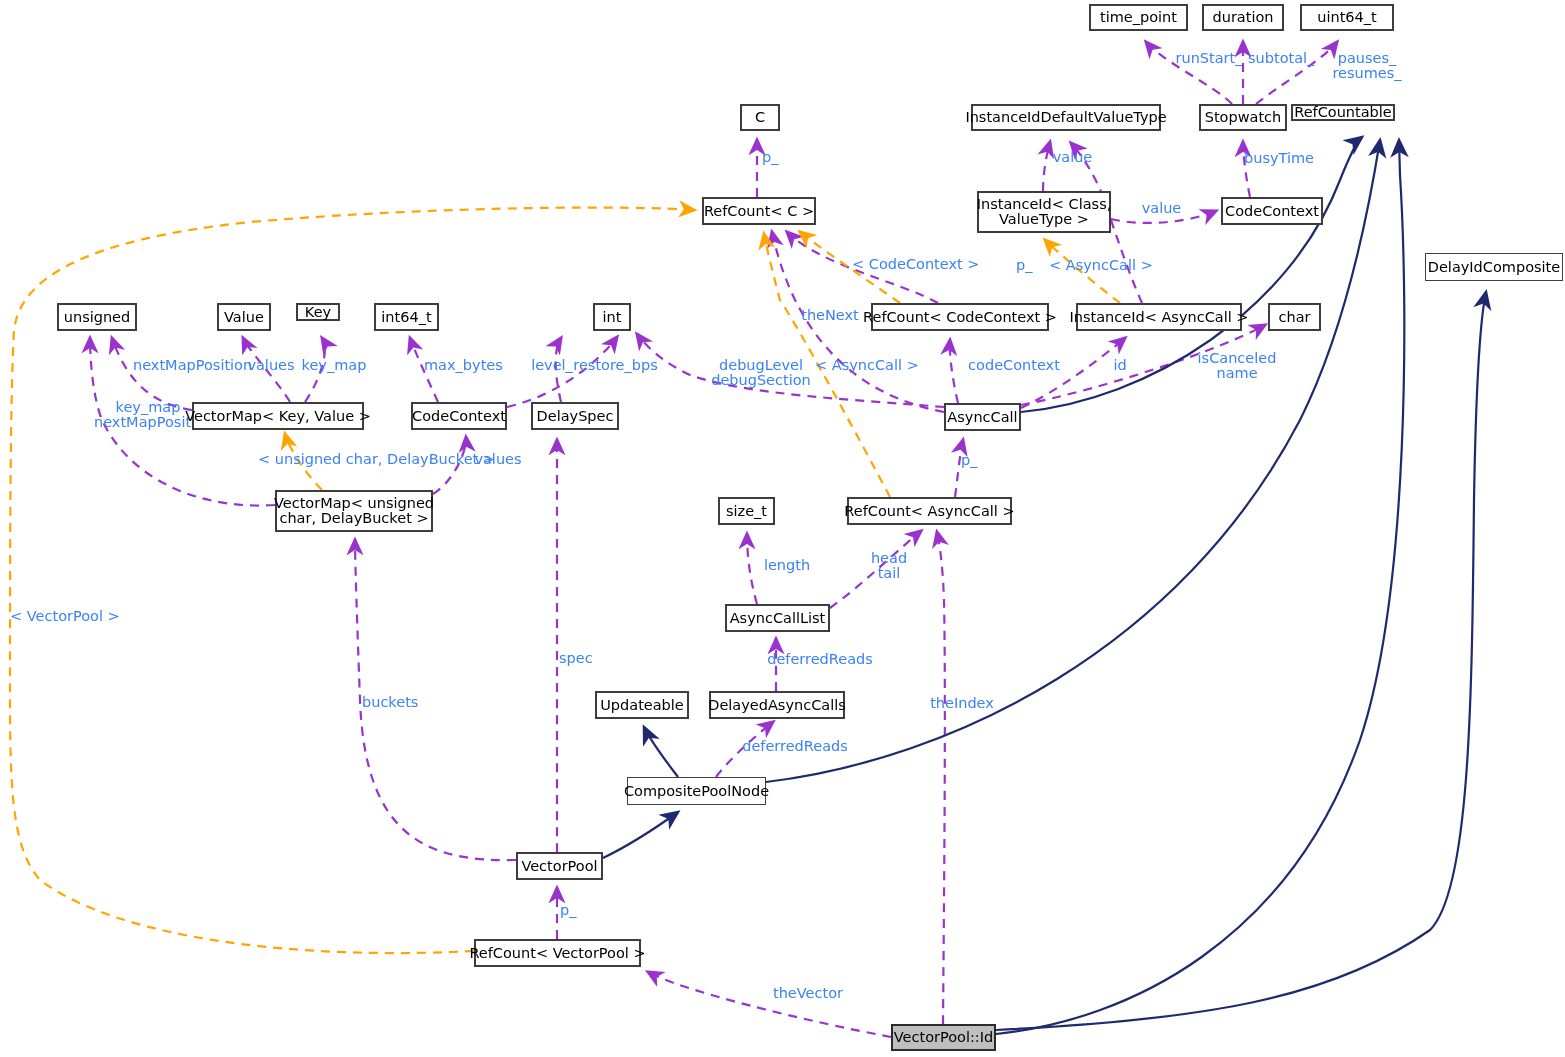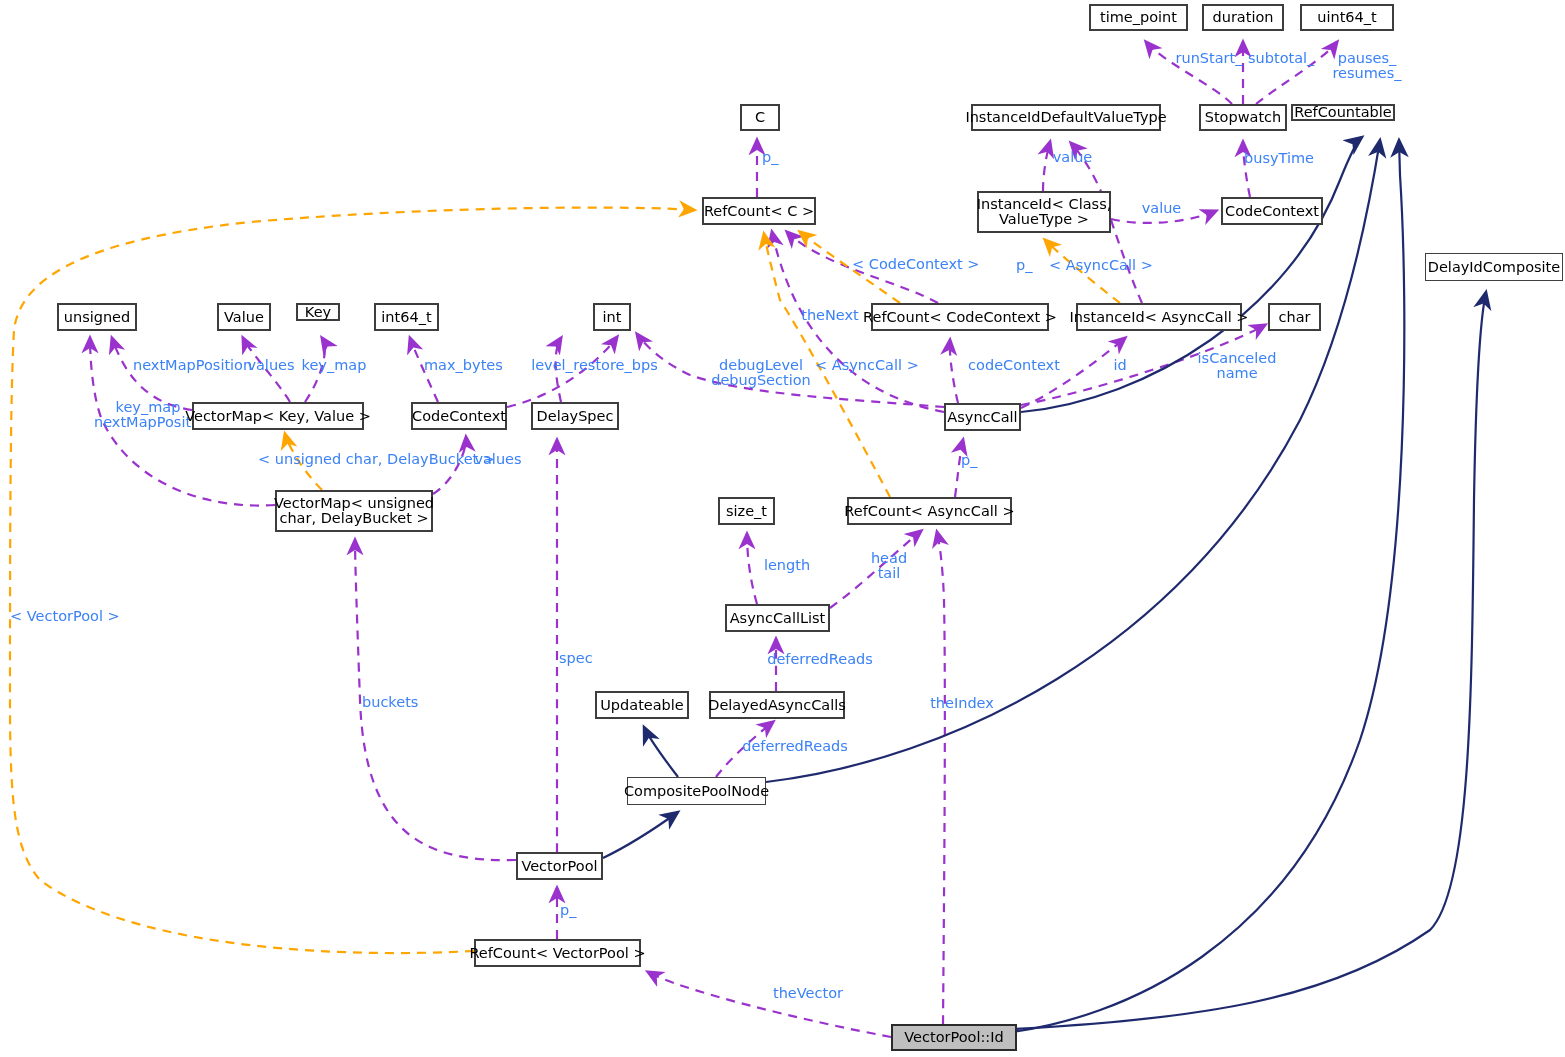--- a/index.html
+++ b/index.html
@@ -172,21 +172,21 @@
   <div class="node thick" style="left:275px;top:490px;width:158px;height:42px;">VectorMap&lt; unsigned
 char, DelayBucket &gt;</div>
   <div class="node thick" style="left:718px;top:497px;width:57px;height:28px;">size_t</div>
   <div class="node thick" style="left:847px;top:497px;width:165px;height:28px;">RefCount&lt; AsyncCall &gt;</div>
   <div class="node thick" style="left:725px;top:604px;width:105px;height:28px;">AsyncCallList</div>
   <div class="node thick" style="left:595px;top:691px;width:94px;height:28px;">Updateable</div>
   <div class="node thick" style="left:709px;top:691px;width:136px;height:28px;">DelayedAsyncCalls</div>
   <div class="node" style="left:627px;top:777px;width:139px;height:28px;">CompositePoolNode</div>
   <div class="node thick" style="left:516px;top:852px;width:87px;height:28px;">VectorPool</div>
   <div class="node thick" style="left:474px;top:939px;width:167px;height:28px;">RefCount&lt; VectorPool &gt;</div>
-  <div class="node highlight" style="left:891px;top:1024px;width:126px;height:27px;">VectorPool::Id</div>
+  <div class="node highlight" style="left:891px;top:1024px;width:105px;height:27px;">VectorPool::Id</div>
 
   <div class="edge-label" style="left:1174px;top:51px;width:70px;text-align:center;">runStart_</div>
   <div class="edge-label" style="left:1248px;top:51px;width:70px;text-align:left;">subtotal_</div>
   <div class="edge-label" style="left:1331px;top:51px;width:72px;text-align:center;">pauses_
 resumes_</div>
   <div class="edge-label" style="left:762px;top:150px;width:24px;text-align:left;">p_</div>
   <div class="edge-label" style="left:1050px;top:150px;width:45px;text-align:center;">value</div>
   <div class="edge-label" style="left:1243px;top:151px;width:72px;text-align:center;">busyTime</div>
   <div class="edge-label" style="left:1139px;top:201px;width:45px;text-align:center;">value</div>
   <div class="edge-label" style="left:852px;top:257px;width:118px;text-align:center;">&lt; CodeContext &gt;</div>

